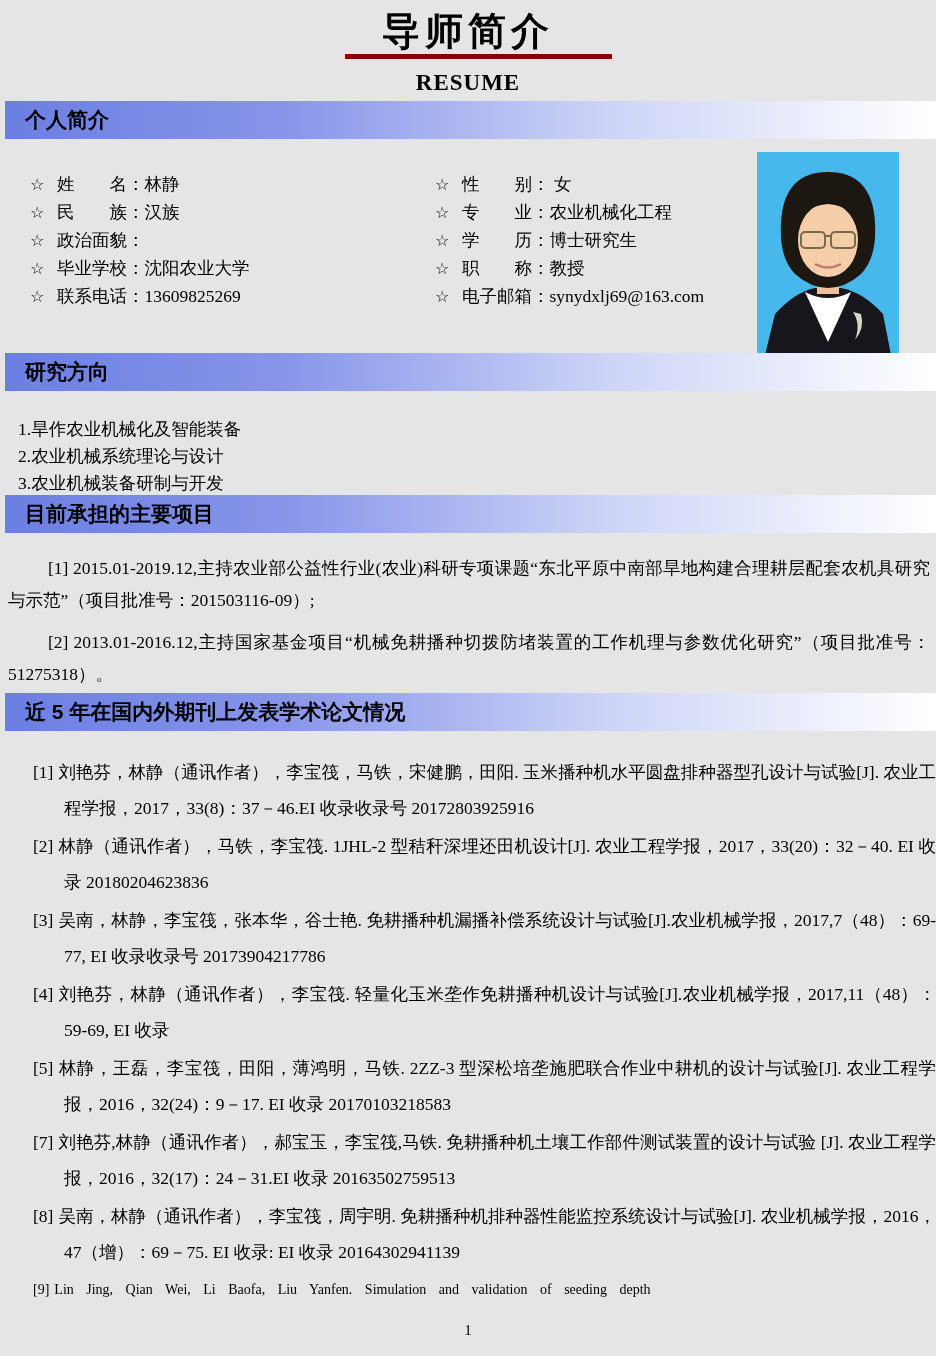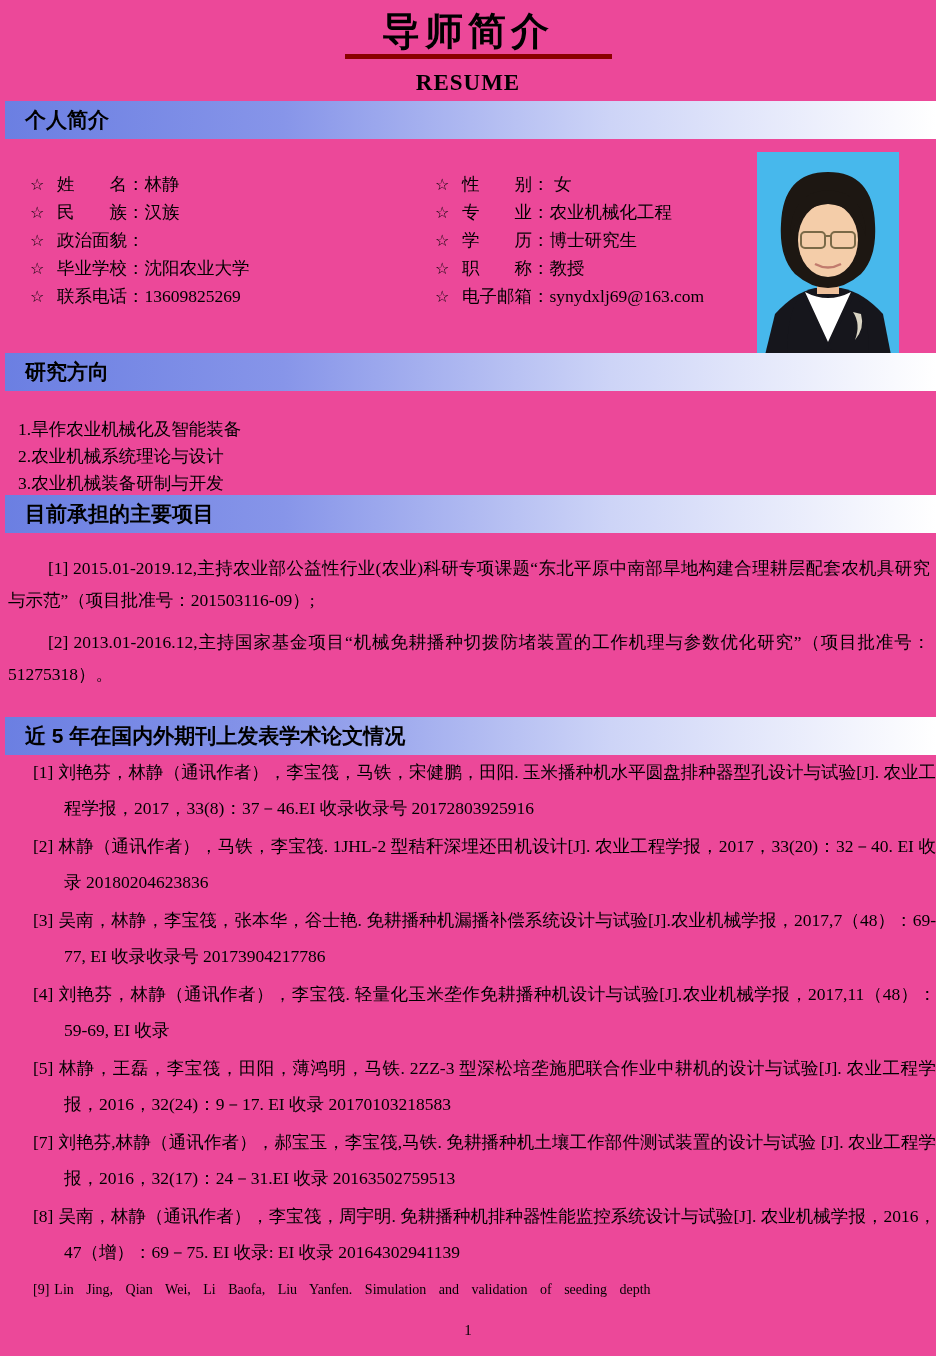--- a/index.html
+++ b/index.html
@@ -1,21 +1,21 @@
 <!DOCTYPE html>
 <html><head>
 <meta charset="utf-8">
 <style>
   html,body { margin:0; padding:0; background:#ffffff; }
   body {
     width:936px; height:1356px;
     font-family:"Liberation Serif","DejaVu Serif",serif;
     color:#000;
   }
-  .page { position:relative; width:936px; height:1356px; overflow:hidden; background:#ec4899; }
+  .page { position:relative; width:936px; height:1356px; overflow:hidden; background:#e5e5e5; }
 
   .doc-title {
     position:absolute; top:6px; left:0; width:936px;
     text-align:center; font-size:38px; font-weight:bold;
     letter-spacing:5px; margin:0;
     font-family:"DejaVu Serif","Liberation Serif",serif;
   }
   .title-underline {
     position:absolute; top:54px; left:345px;
     width:267px; height:5px; background:#8b0000;
@@ -30,21 +30,21 @@
     position:absolute; left:5px; right:0; height:38px;
     background:linear-gradient(to right,#6b7fe2 0%,#8795e9 30%,#cdd4f7 65%,#ffffff 100%);
     display:flex; align-items:center;
     font-family:"Liberation Sans","DejaVu Sans",sans-serif;
     font-weight:bold; font-size:21px; color:#000;
     padding-left:20px; box-sizing:border-box;
   }
   .band-personal { top:101px; }
   .band-research { top:353px; }
   .band-projects { top:495px; }
-  .band-papers   { top:693px;margin-top:24px; }
+  .band-papers   { top:693px; }
 
   .fields-left  { position:absolute; top:172px; left:30px;  width:400px; }
   .fields-right { position:absolute; top:172px; left:435px; width:320px; }
   .field-row { display:flex; align-items:baseline; height:28px; font-size:17.5px; }
   .star { width:27px; font-size:16px; }
   .flabel { white-space:pre; }
   .fvalue { white-space:pre; }
 
   .photo {
     position:absolute; top:152px; left:757px; width:142px; height:203px;

